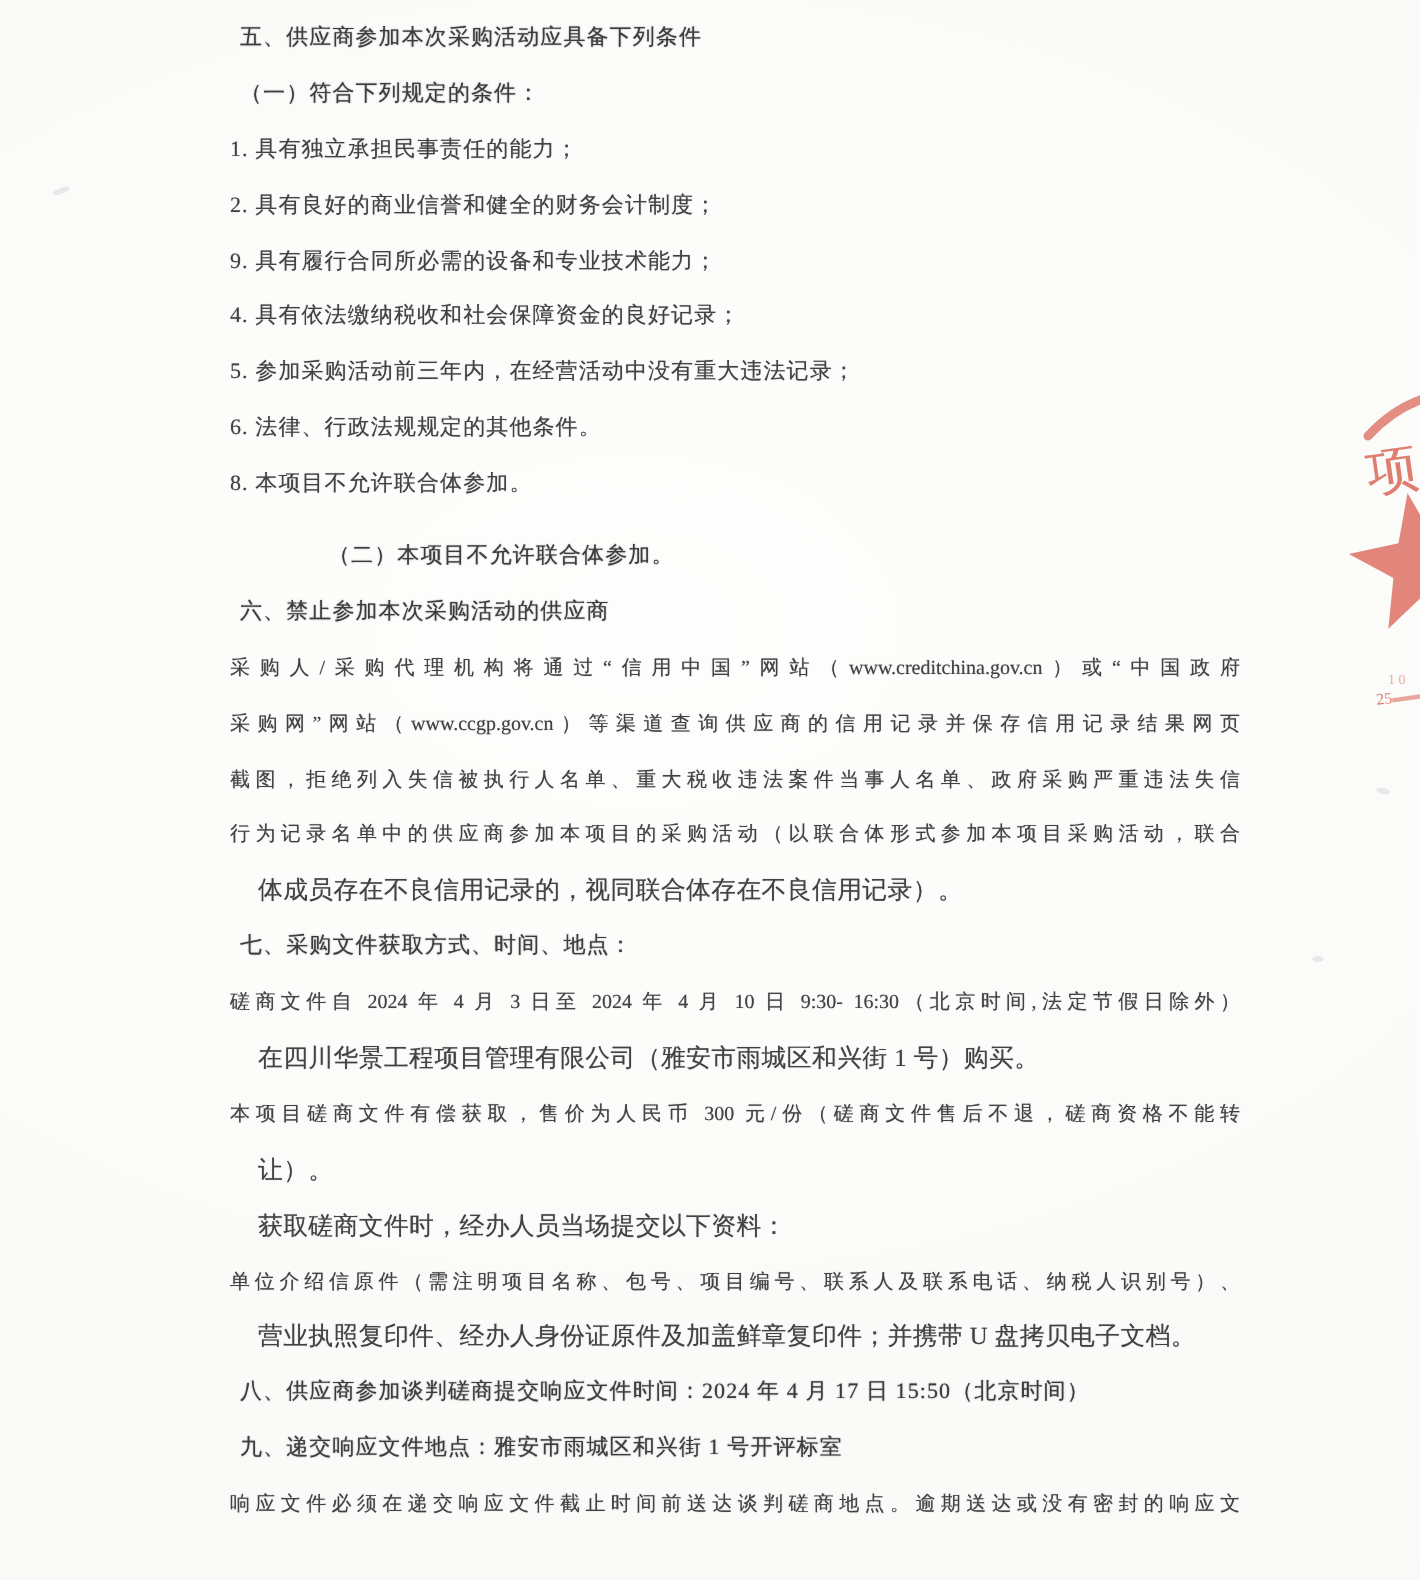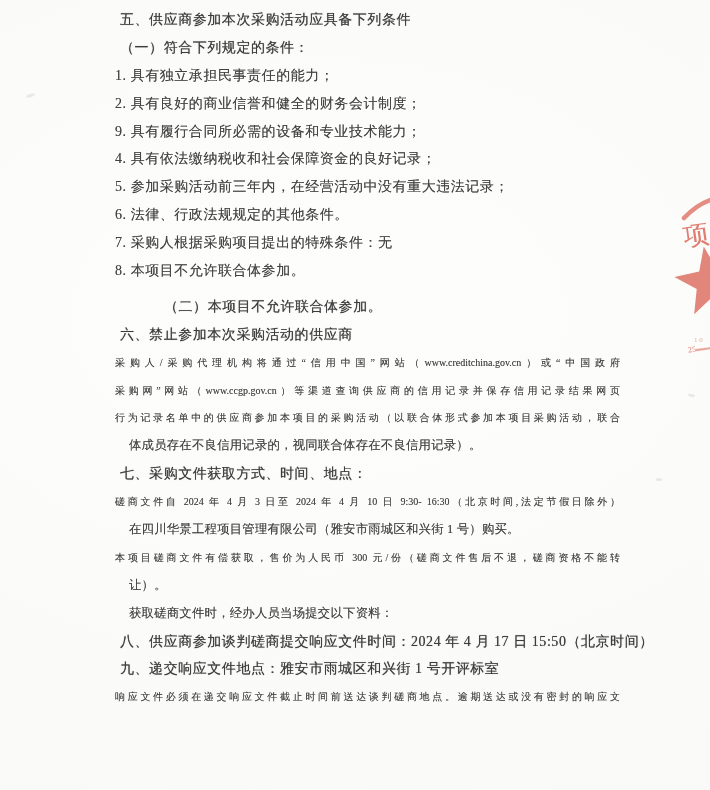--- a/index.html
+++ b/index.html
@@ -24,21 +24,21 @@
   .doc {
     position: absolute;
     top: 6px;
     left: 115px;
     width: 505px;
     color: #424242;
   }
   .l {
     height: 27.9px;
     line-height: 27.9px;
-    font-size: 14px;
+    font-size: 11px;
     letter-spacing: 0.55px;
     white-space: nowrap;
     text-shadow: 0 0 0.5px rgba(70,70,70,.55);
   }
   .head, .sub {
     padding-left: 5px;
     color: #3c3c3c;
     text-shadow: 0 0 0.7px rgba(55,55,55,.7);
   }
   .just {
@@ -86,34 +86,36 @@
 
 <div class="doc">
   <div class="l head">五、供应商参加本次采购活动应具备下列条件</div>
   <div class="l sub">（一）符合下列规定的条件：</div>
   <div class="l">1. 具有独立承担民事责任的能力；</div>
   <div class="l">2. 具有良好的商业信誉和健全的财务会计制度；</div>
   <div class="l">9. 具有履行合同所必需的设备和专业技术能力；</div>
   <div class="l">4. 具有依法缴纳税收和社会保障资金的良好记录；</div>
   <div class="l">5. 参加采购活动前三年内，在经营活动中没有重大违法记录；</div>
   <div class="l">6. 法律、行政法规规定的其他条件。</div>
-  <div class="l">7. 采购人根据采购项目提出的特殊条件：无</div>
   <div class="l">8. 本项目不允许联合体参加。</div>
   <div class="l sub gap">（二）本项目不允许联合体参加。</div>
   <div class="l head">六、禁止参加本次采购活动的供应商</div>
   <div class="l just">采购人/采购代理机构将通过“信用中国”网站（www.creditchina.gov.cn）或“中国政府</div>
   <div class="l just">采购网”网站（www.ccgp.gov.cn）等渠道查询供应商的信用记录并保存信用记录结果网页</div>
+  <div class="l just">截图，拒绝列入失信被执行人名单、重大税收违法案件当事人名单、政府采购严重违法失信</div>
   <div class="l just">行为记录名单中的供应商参加本项目的采购活动（以联合体形式参加本项目采购活动，联合</div>
   <div class="l pend">体成员存在不良信用记录的，视同联合体存在不良信用记录）。</div>
   <div class="l head">七、采购文件获取方式、时间、地点：</div>
   <div class="l just">磋商文件自 2024 年 4 月 3 日至 2024 年 4 月 10 日 9:30- 16:30（北京时间,法定节假日除外）</div>
   <div class="l pend">在四川华景工程项目管理有限公司（雅安市雨城区和兴街 1 号）购买。</div>
   <div class="l just">本项目磋商文件有偿获取，售价为人民币 300 元/份（磋商文件售后不退，磋商资格不能转</div>
   <div class="l pend">让）。</div>
   <div class="l pend">获取磋商文件时，经办人员当场提交以下资料：</div>
+  <div class="l just">单位介绍信原件（需注明项目名称、包号、项目编号、联系人及联系电话、纳税人识别号）、</div>
+  <div class="l pend">营业执照复印件、经办人身份证原件及加盖鲜章复印件；并携带 U 盘拷贝电子文档。</div>
   <div class="l head">八、供应商参加谈判磋商提交响应文件时间：2024 年 4 月 17 日 15:50（北京时间）</div>
   <div class="l head">九、递交响应文件地点：雅安市雨城区和兴街 1 号开评标室</div>
   <div class="l just">响应文件必须在递交响应文件截止时间前送达谈判磋商地点。逾期送达或没有密封的响应文</div>
 </div>
 
 <svg class="stamp" width="120" height="180" viewBox="0 0 120 180" xmlns="http://www.w3.org/2000/svg">
 
   <path d="M 34 26 Q 47 12 63 7" fill="none" stroke="#dc685a" stroke-width="4.5" stroke-linecap="round" opacity="0.75"></path>
 
   <text x="33" y="52" font-size="26" fill="#dc685a" opacity="0.85" font-family="Liberation Serif, DejaVu Serif, serif" transform="rotate(-8 45 42)">项</text>

